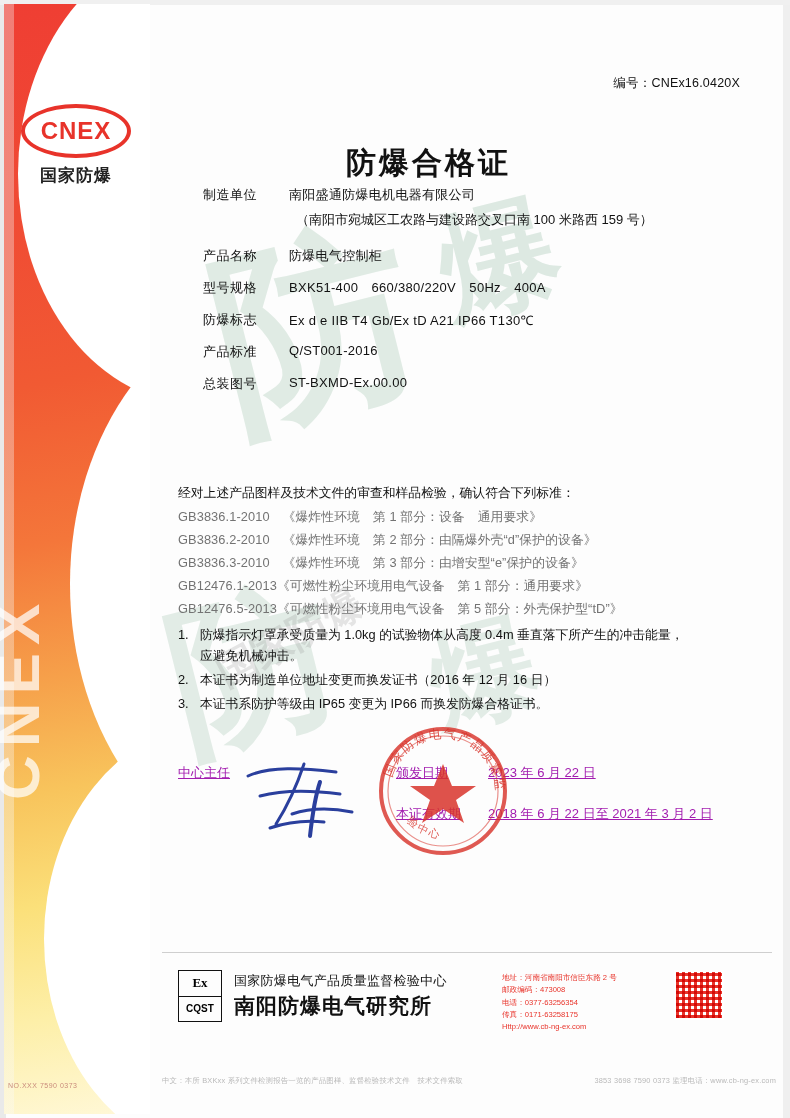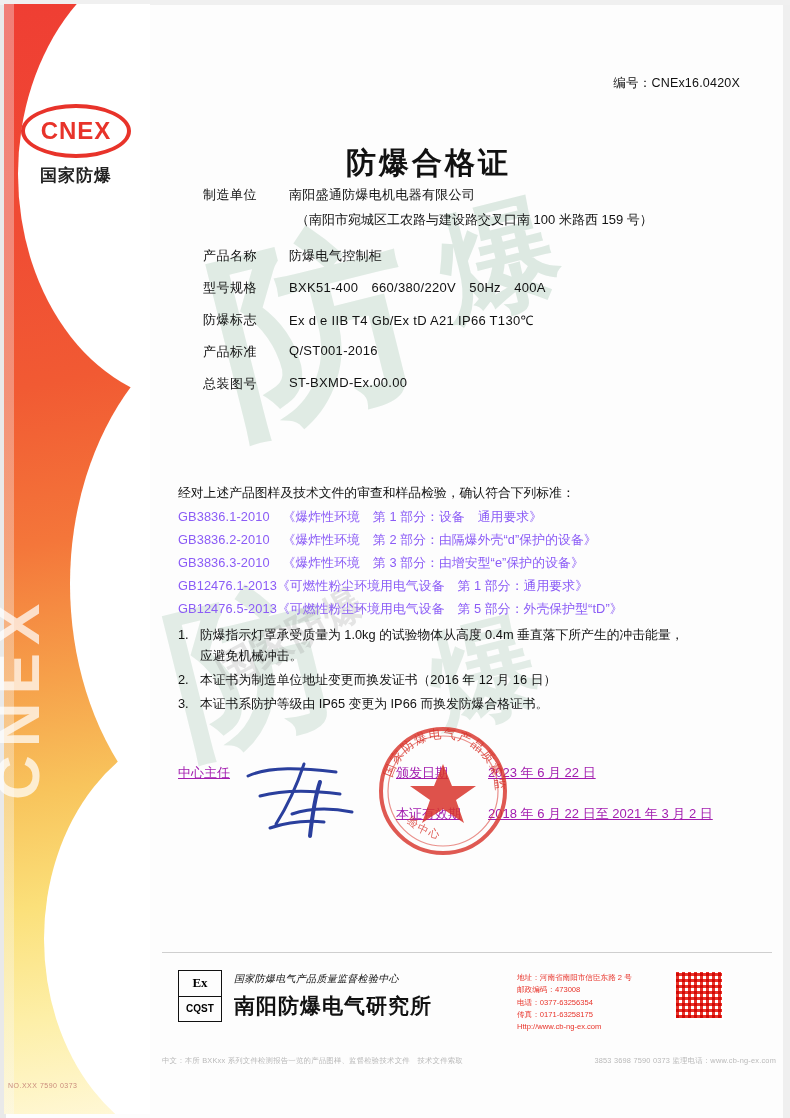--- a/index.html
+++ b/index.html
@@ -152,21 +152,21 @@
   
   .fields { position: absolute; left: 28px; top: 186px; width: 600px; }
   .frow { display: flex; align-items: flex-start; margin-bottom: 7px; font-size: 13px; color: #111; }
   .flabel { width: 86px; flex: 0 0 86px; letter-spacing: .5px; margin-left: 25px; }
   .fvalue { flex: 1; letter-spacing: .3px; }
   .fsub { margin: 2px 0 10px 118px; font-size: 13px; color: #111; }
 
   
   .std-block { position: absolute; left: 28px; top: 485px; width: 600px; }
   .std-intro { font-size: 12.8px; color: #111; margin-bottom: 7px; }
-  .std-line { font-size: 12.8px; color: #8b5cf6; margin-bottom: 6px; letter-spacing: .1px; }
+  .std-line { font-size: 12.8px; color: #737373; margin-bottom: 6px; letter-spacing: .1px; }
 
   
   .notes { position: absolute; left: 28px; top: 626px; width: 600px; }
   .notes-title { font-size: 13px; color: #111; margin-bottom: 7px; }
   .note-item { font-size: 12.8px; color: #111; margin-bottom: 6px; padding-left: 22px; position: relative; line-height: 1.45; }
   .note-item .num { position: absolute; left: 0; top: 0; }
   .note-cont { font-size: 12.8px; color: #111; padding-left: 22px; margin-top: -3px; margin-bottom: 6px; }
 
   
   .sign-area { position: absolute; left: 28px; top: 760px; width: 600px; height: 90px; }
@@ -194,34 +194,34 @@
   .footer { position: absolute; left: 150px; top: 960px; width: 636px; }
   .footer-hr { position: absolute; left: 12px; top: -8px; width: 610px; border-top: 1px solid #cfcfcf; }
   .ex-badge {
     position: absolute; left: 28px; top: 10px;
     width: 44px; height: 52px;
     border: 1.6px solid #111;
     display: flex; flex-direction: column;
   }
   .ex-badge .top { flex: 1; display: flex; align-items: center; justify-content: center; font-size: 13px; font-weight: bold; border-bottom: 1.4px solid #111; font-family: "Liberation Serif", serif; }
   .ex-badge .bot { flex: 1; display: flex; align-items: center; justify-content: center; font-size: 10px; font-weight: bold; }
-  .footer-org1 { position: absolute; left: 84px; top: 12px; font-size: 10px; color: #111; letter-spacing: .3px; font-style: italic; }
+  .footer-org1 { position: absolute; left: 84px; top: 12px; font-size: 13px; color: #111; letter-spacing: .3px; }
   .footer-org2 { position: absolute; left: 84px; top: 32px; font-size: 21px; font-weight: bold; color: #111; letter-spacing: 1px; }
-  .footer-contact { position: absolute; left: 352px; top: 12px; font-size: 7.6px; color: #e8332a; line-height: 1.62; margin-left: 15px; }
+  .footer-contact { position: absolute; left: 352px; top: 12px; font-size: 7.6px; color: #e8332a; line-height: 1.62; }
   .qr {
     position: absolute; left: 524px; top: 10px;
     width: 50px; height: 50px;
     background:
       repeating-linear-gradient(90deg,#e8332a 0 3px, #ffffff 3px 6px),
       repeating-linear-gradient(0deg,#e8332a 0 3px, #ffffff 3px 6px);
     background-blend-mode: multiply;
     border: 2px solid #fff;
   }
   .footer-fine {
-    position: absolute; left: 12px; top: 96px; width: 614px;
+    position: absolute; left: 12px; top: 116px; width: 614px;
     font-size: 7.4px; color: #b9b9b9; letter-spacing: .2px;
     display:flex; justify-content:space-between;
   }
 
   
   .wm-gray {
     position: absolute; left: 210px; top: 610px;
     font-size: 40px; color: rgba(140,140,140,0.22);
     transform: rotate(-28deg);
     font-weight: bold;

